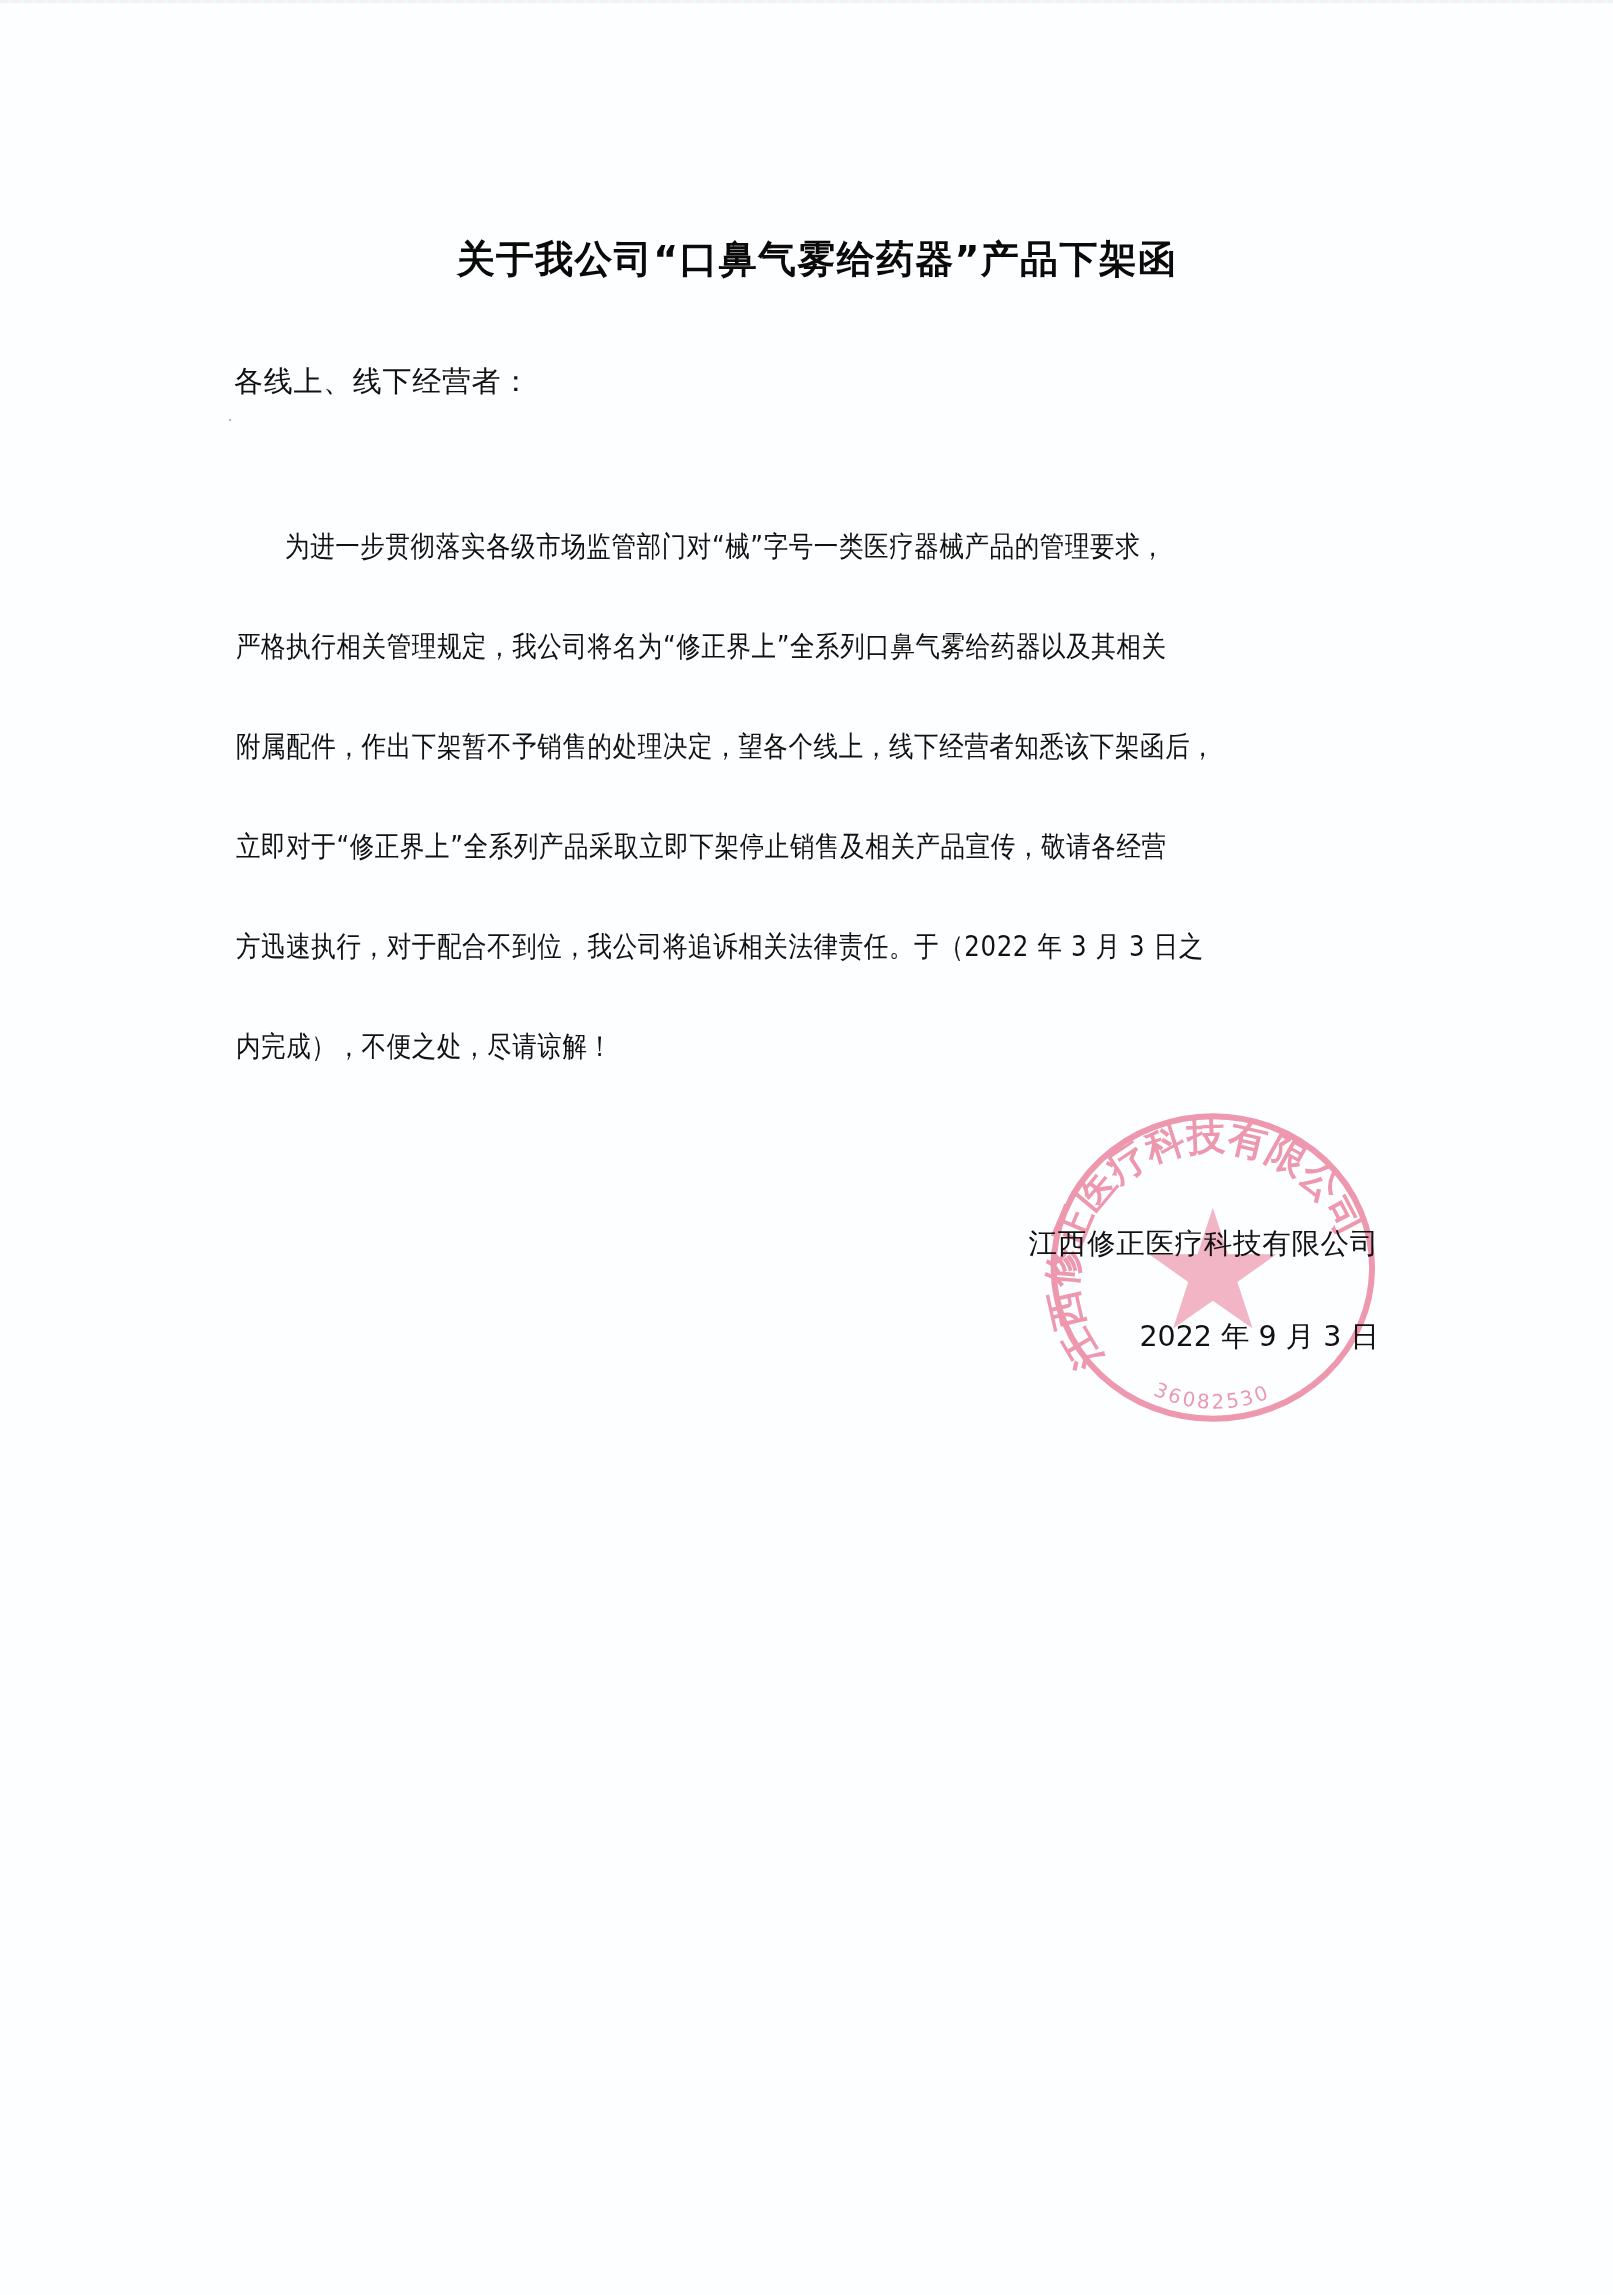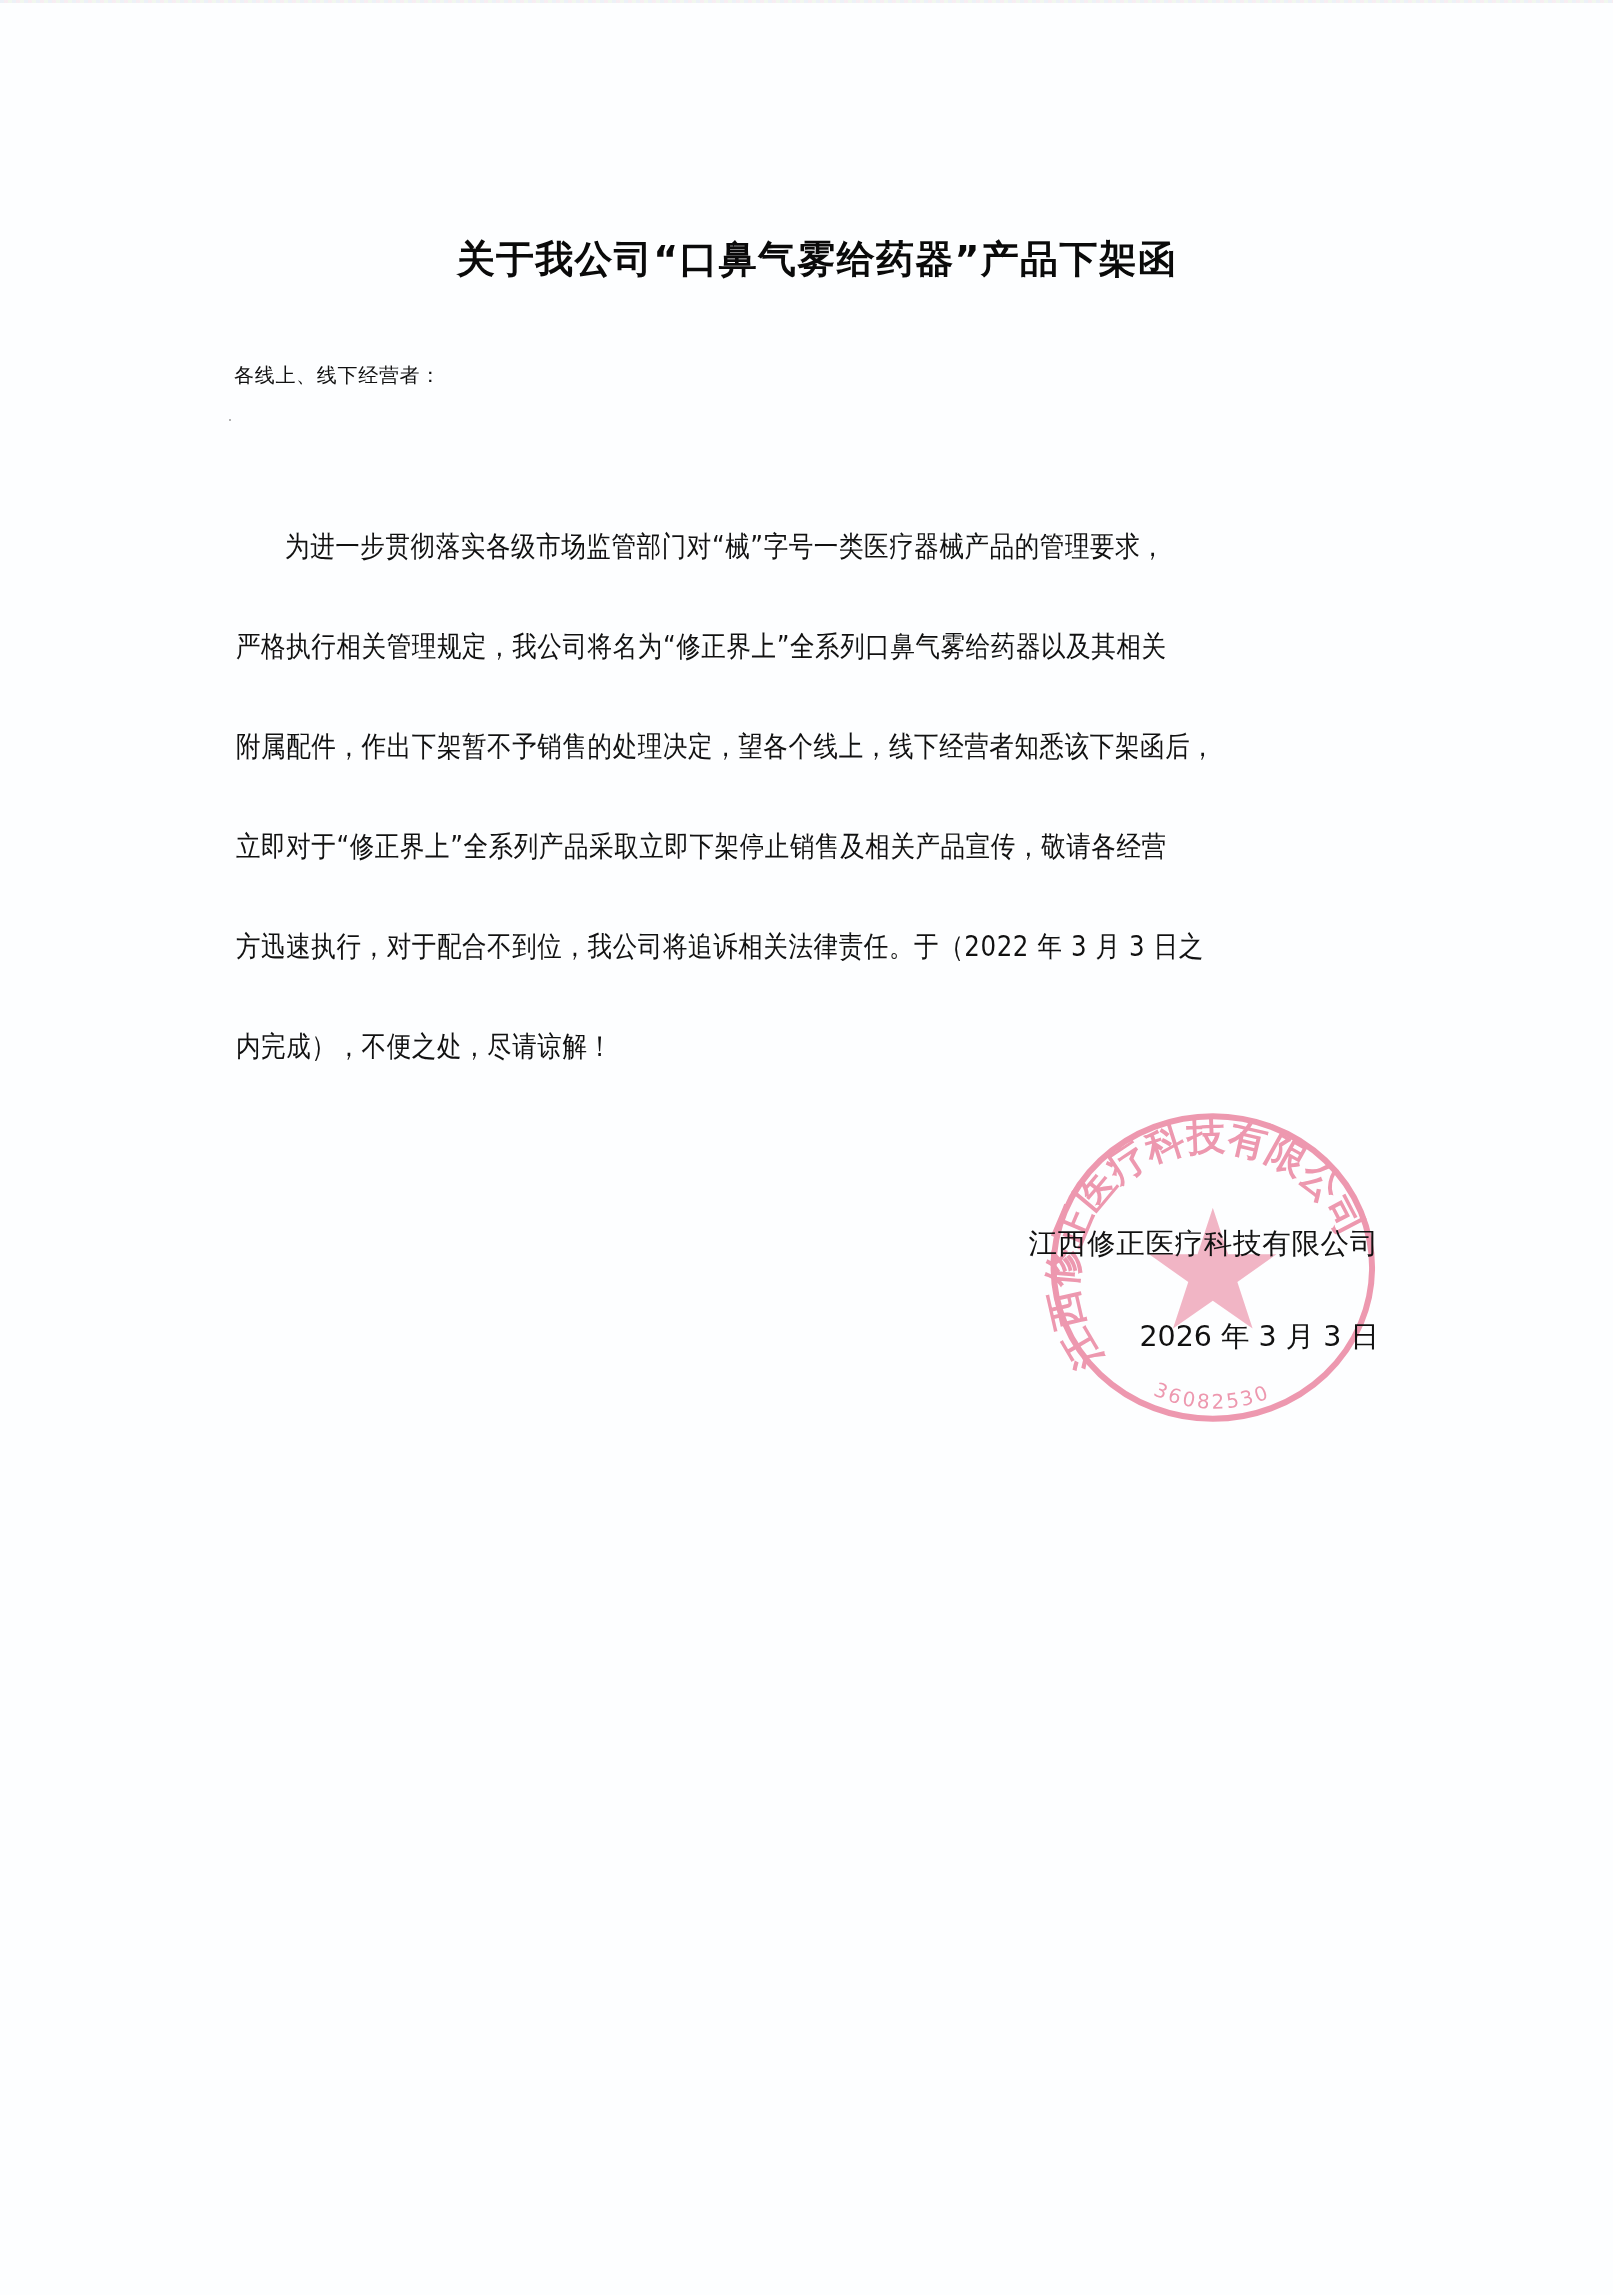--- a/index.html
+++ b/index.html
@@ -19,21 +19,21 @@
   .title {
     position: absolute; top: 234px; left: 10px; width: 100%;
     text-align: center;
     font-family: "DejaVu Sans", "Liberation Sans", sans-serif;
     font-weight: bold;
     font-size: 38px; letter-spacing: 1.3px;
     color: #0a0a0a;
   }
   .salutation {
     position: absolute; top: 362px; left: 234px;
-    font-size: 20px; letter-spacing: 0.7px;
+    font-size: 29px; letter-spacing: 0.7px;
   }
   .body-para {
     position: absolute; top: 524px; left: 236px; width: 1148px;
   }
   .body-line {
     display: block;
     height: 100px; line-height: 46px;
     font-size: 28.5px;
     white-space: nowrap;
     letter-spacing: 0.7px;
@@ -83,15 +83,15 @@
   <text font-family="DejaVu Serif, serif" font-size="58" fill="#e0456e" font-weight="bold">
     <textPath href="#sealArc" startOffset="2%">江西修正医疗科技有限公司</textPath>
   </text>
   <text font-family="DejaVu Sans, sans-serif" font-size="30" fill="#e0456e" letter-spacing="4">
     <textPath href="#serialArc" startOffset="10%">36082530</textPath>
   </text>
 </svg>
 
 <div class="sign">
   <span class="company">江西修正医疗科技有限公司</span>
-  <span class="date">2026 年 3 月 3 日</span>
+  <span class="date">2022 年 9 月 3 日</span>
 </div>
 
 
 </body></html>

